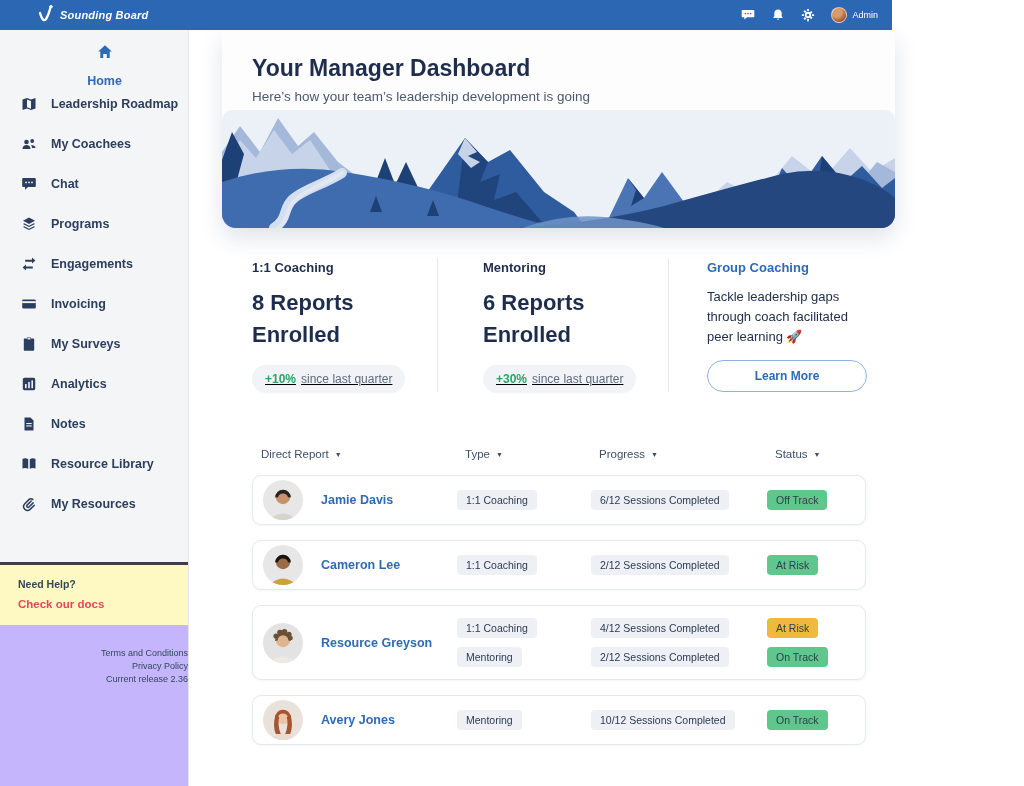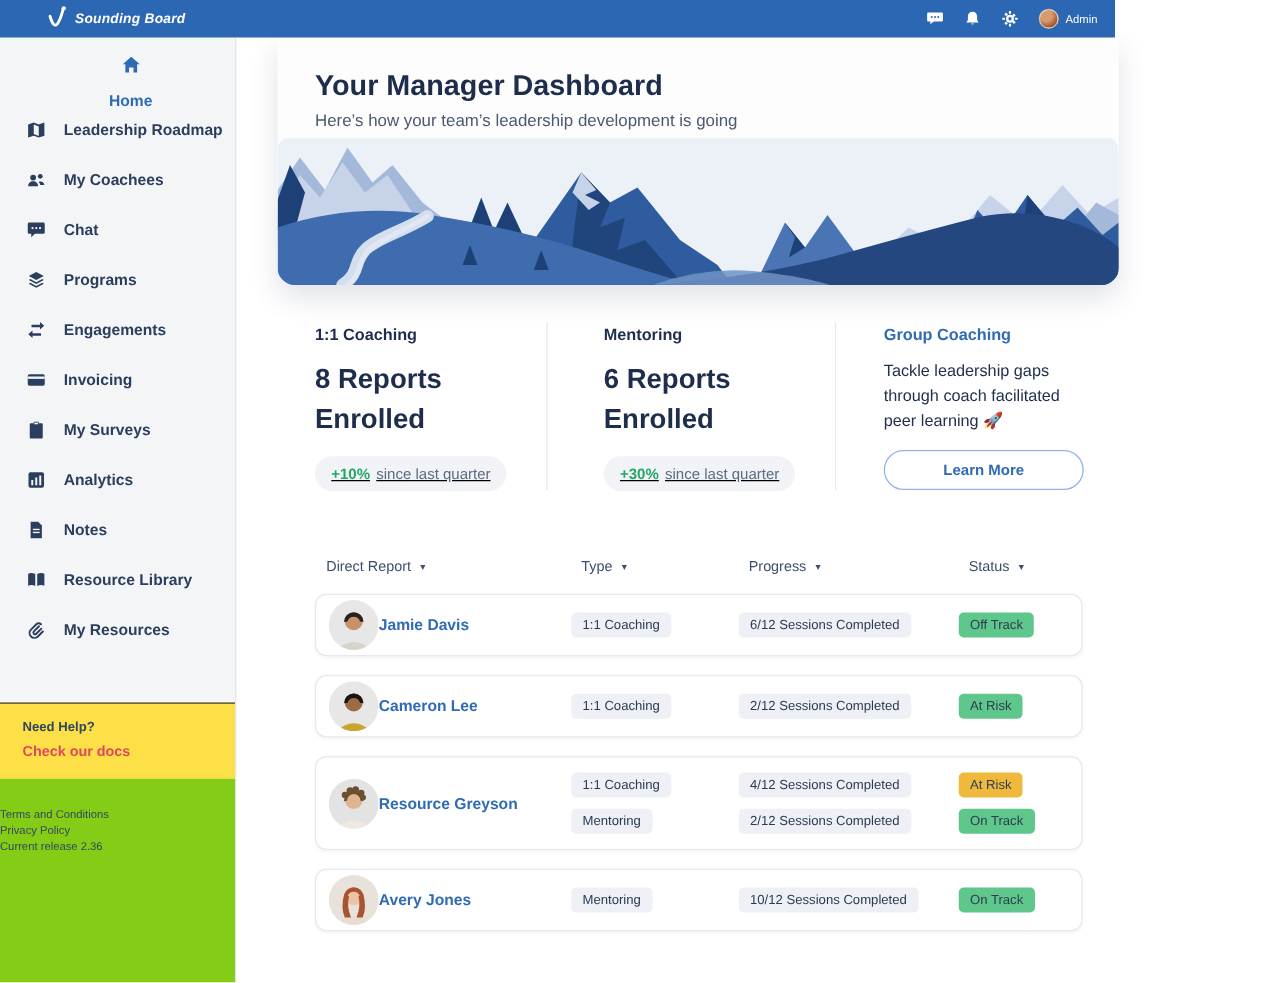--- a/index.html
+++ b/index.html
@@ -25,25 +25,25 @@
 
   
   .sidebar { position:absolute; left:0; top:30px; width:189px; height:756px;
     background:#f4f5f7; border-right:1px solid #e3e6ea; display:flex; flex-direction:column; }
   .side-nav { padding-top:14px; }
   .side-item { height:40px; display:flex; align-items:center; gap:14px; padding-left:21px;
     color:#2c3e5d; font-size:12.5px; font-weight:bold; cursor:pointer; }
   .side-item.active { color:#2e6bb4;flex-direction:column; }
   .side-item .s-ico { width:16px; height:16px; flex:0 0 16px; display:inline-flex; }
   .side-item .s-ico svg { width:16px; height:16px; fill:currentColor; }
-  .help-band { margin-top:38px; background:#fde047; border-top:1px solid #404040;
+  .help-band { margin-top:38px; background:#fef9c3; border-top:3px solid #404040;
     padding:13px 18px 15px; }
   .help-title { font-size:10.5px; color:#33475b; font-weight:bold; }
   .help-link { font-size:11.5px; color:#e0485e; font-weight:bold; margin-top:8px; cursor:pointer; }
-  .side-footer { flex:1; background:#84cc16; text-align:left; padding-top:22px; }
+  .side-footer { flex:1; background:#c4b5fd; text-align:right; padding-top:22px; }
   .side-footer div { font-size:9px; color:#33475b; line-height:1.45; }
 
   
   .main { position:absolute; left:190px; top:30px; width:834px; height:621px; background:#fff; }
 
   .hero-card { position:absolute; left:32px; top:0; width:673px; height:198px;
     background:#fdfdfe; border-radius:0 0 14px 14px;
     box-shadow:0 10px 22px rgba(40,60,100,.14); }
   .hero-title { position:absolute; left:30px; top:25px; font-size:23px; font-weight:bold; color:#1f2d4d; }
   .hero-sub { position:absolute; left:30px; top:59px; font-size:13.5px; color:#4a5870; }
@@ -74,21 +74,21 @@
   .eng-wrap { position:absolute; left:62px; top:418px; width:614px; }
   .eng-head { display:grid; grid-template-columns:204px 134px 176px 1fr; padding-left:9px; }
   .eng-head .hcell { font-size:11.5px; color:#3c4e6b; cursor:pointer; display:flex; align-items:center; gap:6px; }
   .eng-head .caret { font-size:7px; color:#3c4e6b; }
   .eng-row { margin-top:15px; background:#fff; border:1px solid #e6e9ef; border-radius:9px;
     box-shadow:0 1px 3px rgba(40,60,100,.05); display:grid;
     grid-template-columns:194px 134px 176px 1fr; align-items:center; padding:0 0 0 10px;
     row-gap:9px; cursor:pointer; }
   .eng-row.single { height:50px; }
   .eng-row.double { padding-top:12px; padding-bottom:12px; }
-  .who { display:flex; align-items:center; gap:0; align-self:center; }
+  .who { display:flex; align-items:center; gap:18px; align-self:center; }
   .avatar { width:40px; height:40px; border-radius:50%; overflow:hidden; flex:0 0 40px; }
   .avatar svg { display:block; width:40px; height:40px; }
   .p-name { font-size:12.5px; font-weight:bold; color:#2e6bb4; cursor:pointer; }
   .tag { justify-self:start; background:#eef0f5; border-radius:4px; padding:4px 9px;
     font-size:10.5px; color:#2b3b52; white-space:nowrap; }
   .badge { justify-self:start; border-radius:4px; padding:4px 9px; font-size:10.5px;
     color:#2c3e50; white-space:nowrap; }
   .badge.green { background:#5fc68c; }
   .badge.yellow { background:#efb93d; }
 </style>

